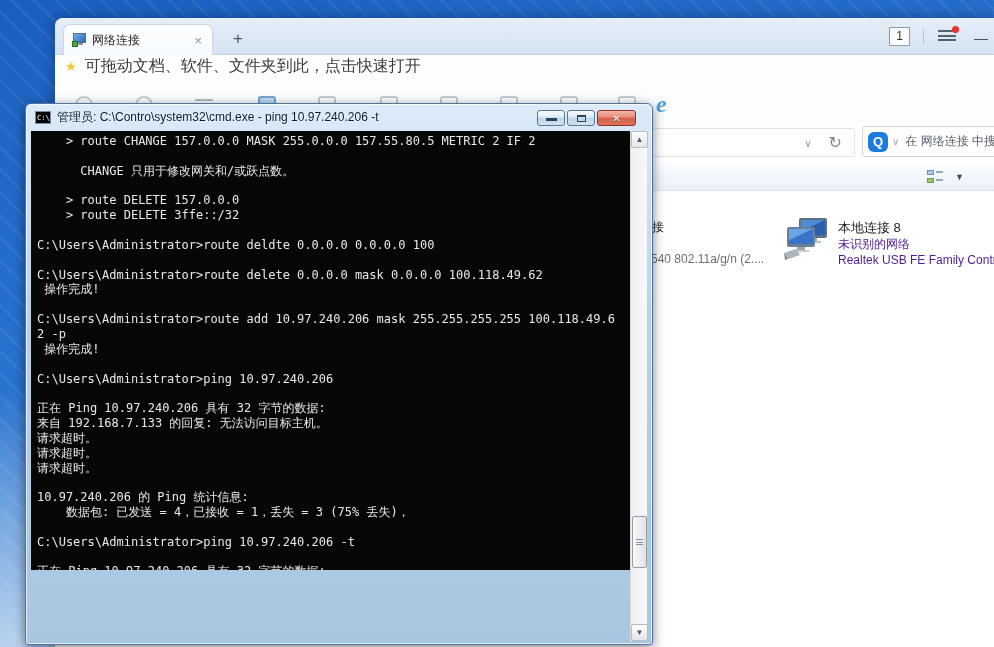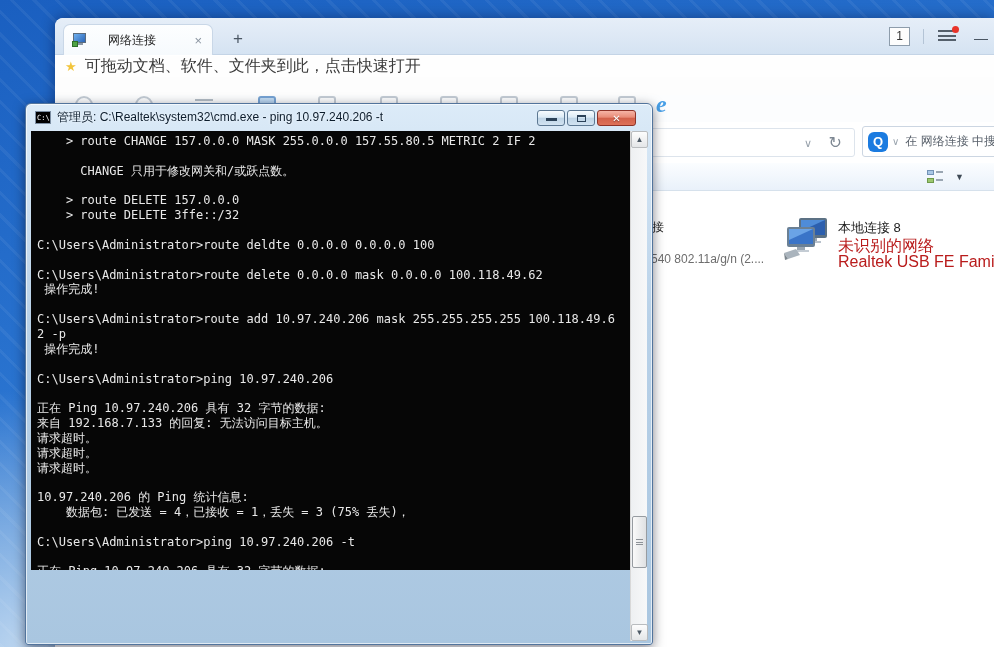--- a/index.html
+++ b/index.html
@@ -21,21 +21,21 @@
     left:55px; top:18px; width:939px; height:629px;
     background:#fff; border-radius:8px 0 0 0;
     box-shadow:0 0 14px rgba(0,0,30,.4);
     overflow:hidden;
   }
   .tab-strip { position:absolute; left:0; top:0; width:939px; height:37px;
     background:linear-gradient(#e6eef8,#d5e3f2); border-bottom:1px solid #c4d4e6; border-radius:8px 0 0 0; }
   .tab { position:absolute; left:8px; top:6px; width:150px; height:31px;
     background:linear-gradient(#fdfeff,#f6fafd); border:1px solid #c9d7e7; border-bottom:none;
     border-radius:7px 7px 0 0; display:flex; align-items:center; padding:0 8px; }
-  .tab-title { font-size:12px; color:#222; margin-left:20px; flex:1; white-space:nowrap; overflow:hidden; }
+  .tab-title { font-size:12px; color:#222; margin-left:4px; flex:1; white-space:nowrap; overflow:hidden; }
   .tab-close { font-size:13px; color:#8a94a0; cursor:pointer; padding:0 2px; }
   .favicon { width:16px; height:16px; position:relative; flex:0 0 16px; }
   .favicon .mon { position:absolute; left:1px; top:1px; width:13px; height:10px; border:1px solid #5a6b7d; background:linear-gradient(135deg,#6fb0ef,#2b66b8); }
   .favicon .base { position:absolute; left:5px; top:11px; width:6px; height:2px; background:#8a97a5; }
   .favicon .grn { position:absolute; left:0; top:9px; width:6px; height:6px; background:#4fa344; border:1px solid #2e6e2a; }
   .new-tab { position:absolute; left:170px; top:8px; width:26px; height:26px; text-align:center;
     font-size:17px; line-height:25px; color:#4a5663; }
   .tab-count { position:absolute; right:84px; top:9px; width:21px; height:19px; background:#fdfdfd;
     border:1px solid #8d9cab; font-size:12px; color:#333; text-align:center; line-height:17px; }
   .strip-sep { position:absolute; right:70px; top:11px; width:1px; height:15px; background:#b4c4d6; }
@@ -78,21 +78,21 @@
   .view-icon b { position:absolute; left:0; width:7px; height:5px; border:1px solid #7292b5; background:#a9c7e6; }
   .view-icon b.g { top:8px; background:#9cc76f; border-color:#6e9a4a; }
   .view-icon i { position:absolute; left:9px; width:7px; height:2px; background:#9aa6b2; }
   .view-caret { position:absolute; right:30px; top:9px; font-size:9px; color:#3f4a55; }
 
   .content { position:absolute; left:0; top:173px; width:939px; height:456px; background:#fff; }
   .frag { position:absolute; font-size:12px; white-space:nowrap; }
   .frag.name { color:#1e1e1e; }
   .frag.dev { color:#6d6d6d; }
   .adapter-name { position:absolute; left:783px; top:28px; font-size:13px; color:#1c1c1c; white-space:nowrap; }
-  .adapter-status, .adapter-dev { position:absolute; left:783px; font-size:16px; color:#b91c1c; white-space:nowrap; }
+  .adapter-status, .adapter-dev { position:absolute; left:783px; font-size:12px; color:#4c1d95; white-space:nowrap; }
   .adapter-status { top:45px; } .adapter-dev { top:62px; }
   .adapter-icon { position:absolute; left:728px; top:26px; width:46px; height:46px; }
 
   
   #cmd {
     left:25px; top:103px; width:628px; height:542px;
     background:linear-gradient(#dcebf8,#b8d1e8 40%,#a9c6e0);
     border:1px solid #52749c; border-radius:6px 6px 3px 3px;
     box-shadow:0 3px 12px rgba(0,0,20,.5), inset 0 0 0 1px rgba(255,255,255,.65);
   }
@@ -229,21 +229,21 @@
         <span class="adapter-name">本地连接 8</span>
         <span class="adapter-status">未识别的网络</span>
         <span class="adapter-dev">Realtek USB FE Family Contro</span>
       </div>
     </div>
   </section>
 
   <section id="cmd" class="abs">
     <div class="cmd-titlebar">
       <span class="cmd-app-icon">C:\</span>
-      <span class="cmd-title">管理员: C:\Realtek\system32\cmd.exe - ping  10.97.240.206 -t</span>
+      <span class="cmd-title">管理员: C:\Contro\system32\cmd.exe - ping  10.97.240.206 -t</span>
       <span class="win-btns">
         <span class="wb">
             <span class="minbar"></span>
           </span>
         <span class="wb">
             <span class="maxbox"></span>
           </span>
         <span class="wb close">✕</span>
       </span>
     </div>

